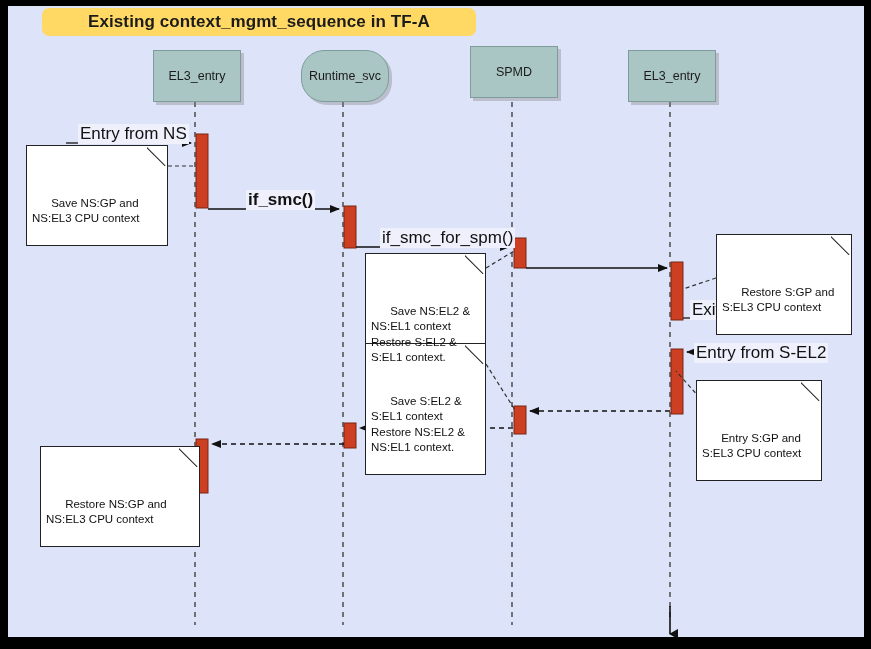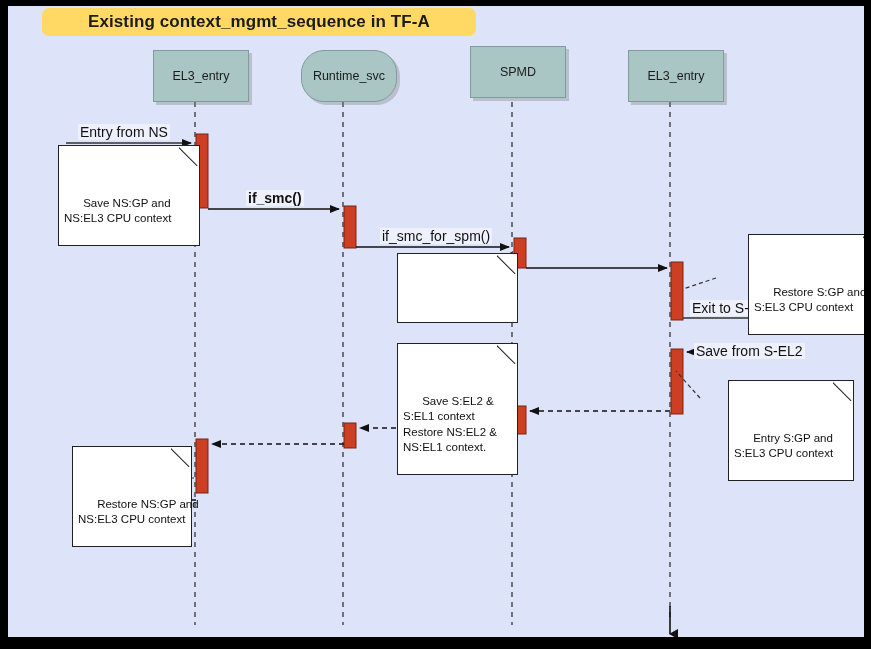--- a/index.html
+++ b/index.html
@@ -54,21 +54,21 @@
   .title-banner .title-text {
     font-size: 17px;
     font-weight: bold;
     color: #1b1b1b;
     letter-spacing: 0.1px;
   }
 
   
   .lifeline-head {
     position: absolute;
-    width: 96px;
+    width: 88px;
     height: 52px;
     background: #a9c6c4;
     border: 1px solid #7d9c9a;
     box-shadow: 3px 3px 0 rgba(120,120,120,0.35);
     display: flex;
     align-items: center;
     justify-content: center;
     box-sizing: border-box;
   }
   .lifeline-head .head-label {
@@ -80,21 +80,20 @@
   .note {
     position: absolute;
     background: #ffffff;
     border: 1px solid #222222;
     box-sizing: border-box;
     padding: 3px 5px 3px 5px;
     font-size: 11.5px;
     line-height: 15.5px;
     color: #111111;
     white-space: pre;
-    margin-left: 32px;
   }
   .note .fold {
     position: absolute;
     top: 0;
     right: 0;
     width: 0;
     height: 0;
     border-left: 20px solid transparent;
     border-bottom: 20px solid #ffffff;
   }
@@ -115,21 +114,21 @@
     height: 0;
     border-top: 1px solid #222222;
     transform: rotate(45deg);
     transform-origin: left top;
   }
   .note-body { position: relative; z-index: 2; }
 
   
   .msg-label {
     position: absolute;
-    font-size: 14px;
+    font-size: 17px;
     color: #111111;
     background: #eef1fc;
     padding: 0 2px;
     white-space: nowrap;
   }
 </style>
 </head>
 <body>
 
 <div id="diagram-root">
@@ -229,32 +228,36 @@
       <span class="head-label">SPMD</span>
     </div>
     <div class="lifeline-head" style="left:620px; top:44px;">
       <span class="head-label">EL3_entry</span>
     </div>
 
     <span class="msg-label" style="left:70px; top:118px;">Entry from NS</span>
     <span class="msg-label" style="left:238px; top:184px;font-weight:bold;">if_smc()</span>
     <span class="msg-label" style="left:372px; top:222px;">if_smc_for_spm()</span>
     <span class="msg-label" style="left:682px; top:294px;">Exit to S-EL2</span>
-    <span class="msg-label" style="left:686px; top:337px;">Save from S-EL2</span>
+    <span class="msg-label" style="left:686px; top:337px;">Entry from S-EL2</span>
 
     <div class="note" style="left:18px; top:139px; width:142px;">
       <span class="fold"></span>
       <span class="fold-line"></span>
       <span class="note-body">Save NS:GP and
 NS:EL3 CPU context</span>
     </div>
 
     <div class="note" style="left:357px; top:247px; width:121px;">
       <span class="fold"></span>
       <span class="fold-line"></span>
+      <span class="note-body">Save NS:EL2 &amp;
+NS:EL1 context
+Restore S:EL2 &amp;
+S:EL1 context.</span>
     </div>
 
     <div class="note" style="left:708px; top:228px; width:136px;">
       <span class="fold"></span>
       <span class="fold-line"></span>
       <span class="note-body">Restore S:GP and
 S:EL3 CPU context</span>
     </div>
 
     <div class="note" style="left:357px; top:337px; width:121px;">
@@ -266,21 +269,21 @@
 NS:EL1 context.</span>
     </div>
 
     <div class="note" style="left:688px; top:374px; width:126px;">
       <span class="fold"></span>
       <span class="fold-line"></span>
       <span class="note-body">Entry S:GP and
 S:EL3 CPU context</span>
     </div>
 
-    <div class="note" style="left:32px; top:440px; width:120px;">
+    <div class="note" style="left:32px; top:440px; width:160px;">
       <span class="fold"></span>
       <span class="fold-line"></span>
       <span class="note-body">Restore NS:GP and
 NS:EL3 CPU context</span>
     </div>
 
   </div>
 </div>
 
 </body></html>

